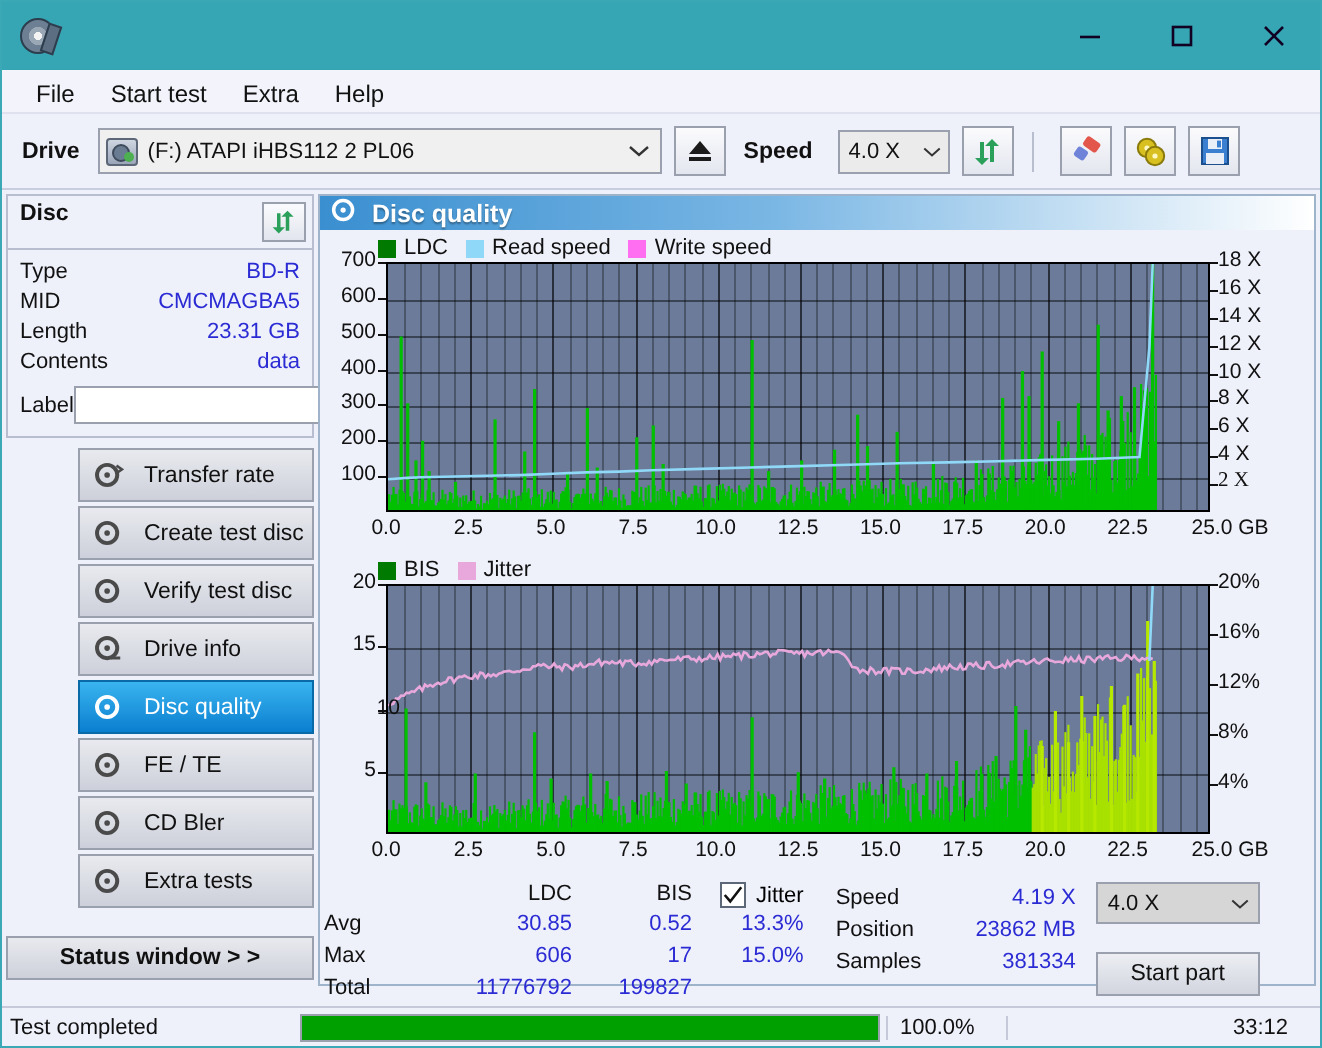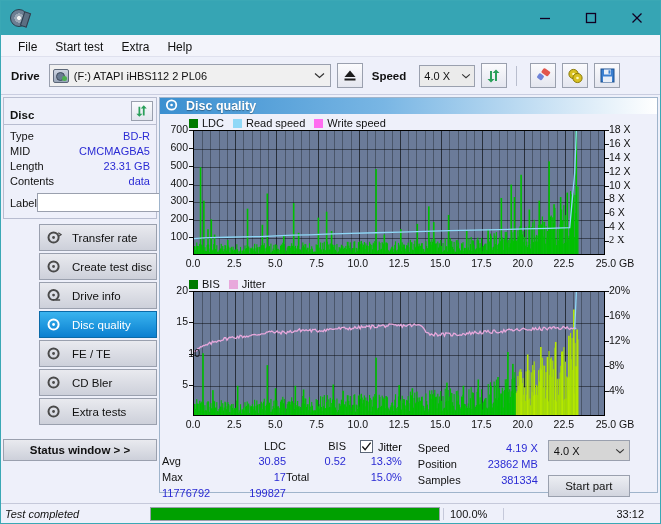--- a/index.html
+++ b/index.html
@@ -143,21 +143,21 @@
     height: 398px;
   }
 
   
   .sidebar { width: 158px; flex: none; padding: 2px 2px 0 2px; }
   .disc-panel {
     border: 1px solid #b8bdd0;
     background: #eef0fa;
   }
   .disc-head {
-    display: flex; align-items: flex-end; justify-content: space-between;
+    display: flex; align-items: flex-start; justify-content: space-between;
     padding: 3px 3px 3px 6px;
     border-bottom: 1px solid #b8bdd0;
   }
   .disc-head-title { font-size: 11.5px; font-weight: bold; color: #111; }
   .icon-box {
     width: 22px; height: 20px;
     border: 1px solid #9aa0ae;
     background: linear-gradient(#fafbfd, #e2e5ee);
     display: flex; align-items: center; justify-content: center;
   }
@@ -293,21 +293,21 @@
 
   
   .statusbar {
     position: absolute; left: 0; bottom: 0;
     width: 659px; height: 20px;
     background: #eef0fa;
     border-top: 1px solid #c5c9da;
     display: flex; align-items: center;
     font-size: 11px; color: #111;
   }
-  .sb-text { width: 146px; padding-left: 4px; font-style: italic; }
+  .sb-text { width: 146px; padding-left: 4px; }
   .sb-progress {
     width: 290px; height: 14px; margin: 0 3px;
     border: 1px solid #9aa0ae; background: #fff; position: relative;
   }
   .sb-progress i { position:absolute; left:0; top:0; bottom:0; width:100%; background:#00a000; display:block;}
   .sb-pct { width: 60px; padding-left: 6px; border-left: 1px solid #c5c9da;}
   .sb-time { flex:1 1 auto; text-align:right; padding-right: 16px; border-left: 1px solid #c5c9da;}
 </style>
 </head>
 <body>
@@ -455,20 +455,29 @@
           <span>Transfer rate</span>
         </div>
         <div class="nav-btn">
           <span class="nav-ico">
               <svg width="15" height="15" viewBox="0 0 16 16">
                 <circle cx="7" cy="8" r="5.4" fill="none" stroke="#4a4a4a" stroke-width="2.1"></circle>
                 <circle cx="7" cy="8" r="1.5" fill="#4a4a4a"></circle>
               </svg>
             </span>
           <span>Create test disc</span>
+        </div>
+        <div class="nav-btn">
+          <span class="nav-ico">
+              <svg width="15" height="15" viewBox="0 0 16 16">
+                <circle cx="7" cy="8" r="5.4" fill="none" stroke="#4a4a4a" stroke-width="2.1"></circle>
+                <circle cx="7" cy="8" r="1.5" fill="#4a4a4a"></circle>
+              </svg>
+            </span>
+          <span>Verify test disc</span>
         </div>
         <div class="nav-btn">
           <span class="nav-ico">
               <svg width="15" height="15" viewBox="0 0 16 16">
                 <circle cx="7" cy="7.5" r="5.4" fill="none" stroke="#4a4a4a" stroke-width="2.1"></circle>
                 <circle cx="7" cy="7.5" r="1.5" fill="#4a4a4a"></circle>
                 <rect x="9" y="12" width="5" height="1.6" fill="#4a4a4a"></rect>
               </svg>
             </span>
           <span>Drive info</span>
@@ -1849,20 +1858,21 @@
           <div class="stats-grid">
             <div class="sg-h"></div>
             <div class="sg-h">LDC</div>
             <div class="sg-h">BIS</div>
 
             <div class="sg-k">Avg</div>
             <div class="sg-v">30.85</div>
             <div class="sg-v">0.52</div>
 
             <div class="sg-k">Max</div>
+            <div class="sg-v">606</div>
             <div class="sg-v">17</div>
 
             <div class="sg-k">Total</div>
             <div class="sg-v">11776792</div>
             <div class="sg-v">199827</div>
           </div>
 
           <div class="jitter-col">
             <div class="jit-head">
               <span class="cbx">

